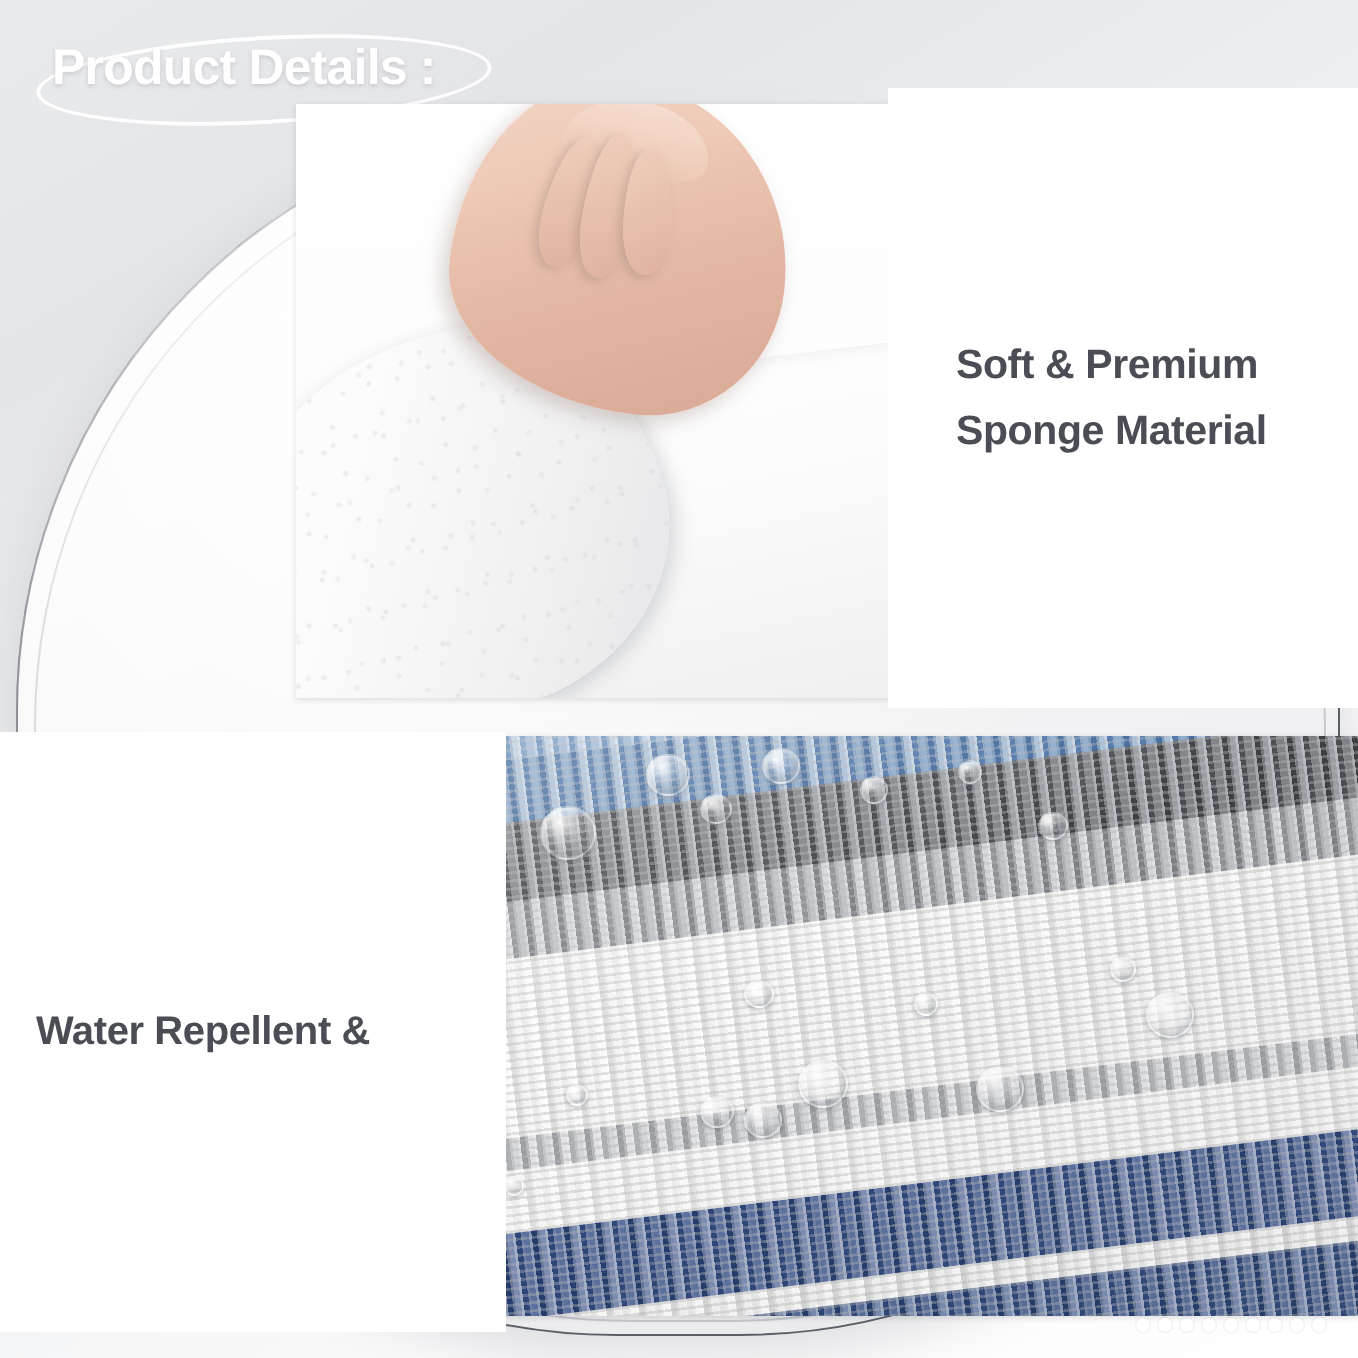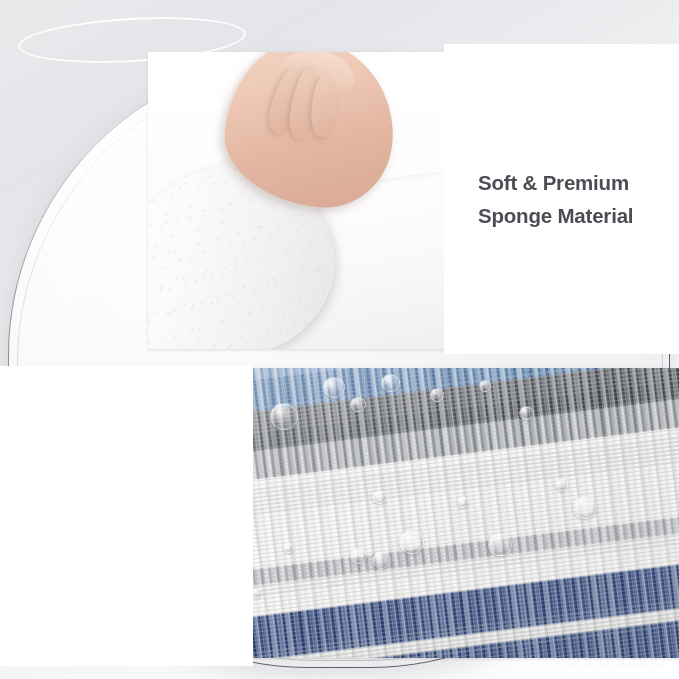--- a/index.html
+++ b/index.html
@@ -222,20 +222,21 @@
 <div class="stage">
 
   <div class="mat-wrap">
     <div class="mat"></div>
     <div class="mat-inner"></div>
     <div class="mat-sheen"></div>
   </div>
 
   <div class="heading">
     <div class="heading-oval"></div>
+    <div class="heading-text">Product Details :</div>
   </div>
 
   <div class="photo photo-top">
     <div class="foam-bg"></div>
     <div class="foam-shadow"></div>
     <div class="foam-slab"></div>
     <div class="foam-fold"></div>
     <div class="foam-fold-tex"></div>
     <div class="hand">
       <div class="knuckle"></div>
@@ -279,20 +280,21 @@
     <div class="drop" style="left:4%;top:76%;width:8px;height:8px;"></div>
     <div class="fab-shadow"></div>
   </div>
 
   <div class="caption cap-right">
     <div class="cap-line">Soft &amp; Premium</div>
     <div class="cap-line">Sponge Material</div>
   </div>
 
   <div class="caption cap-left">
+    <div class="cap-line">Water Repellent &amp;</div>
   </div>
 
   <div class="dots">
       <span class="dot"></span>
       <span class="dot"></span>
       <span class="dot"></span>
       <span class="dot"></span>
       <span class="dot"></span>
       <span class="dot"></span>
       <span class="dot"></span>

